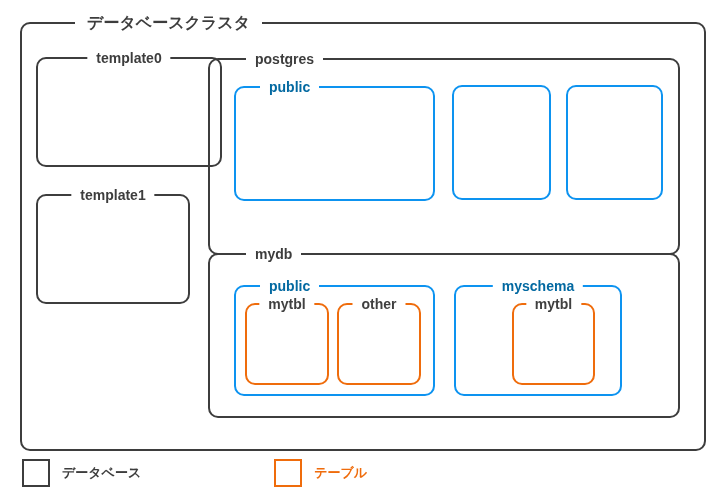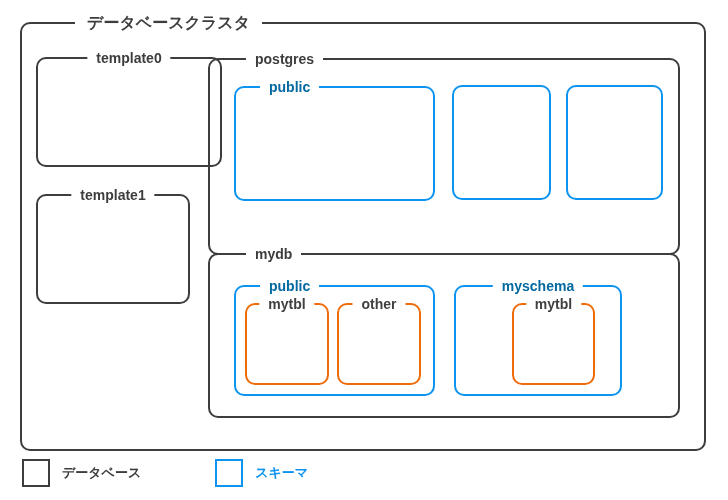--- a/index.html
+++ b/index.html
@@ -165,21 +165,21 @@
 
 <div id="legend">
 
   <div class="legend-item">
     <span class="legend-swatch sw-database"></span>
     <span class="legend-label lb-database">データベース</span>
   </div>
 
   <span class="legend-gap"></span>
 
-  <div class="legend-item">
-    <span class="legend-swatch sw-schema"></span>
-    <span class="legend-label lb-schema">スキーマ</span>
-  </div>
 
   <span class="legend-gap"></span>
 
+  <div class="legend-item">
+    <span class="legend-swatch sw-table"></span>
+    <span class="legend-label lb-table">テーブル</span>
+  </div>
 
 </div>
 
 </body></html>

